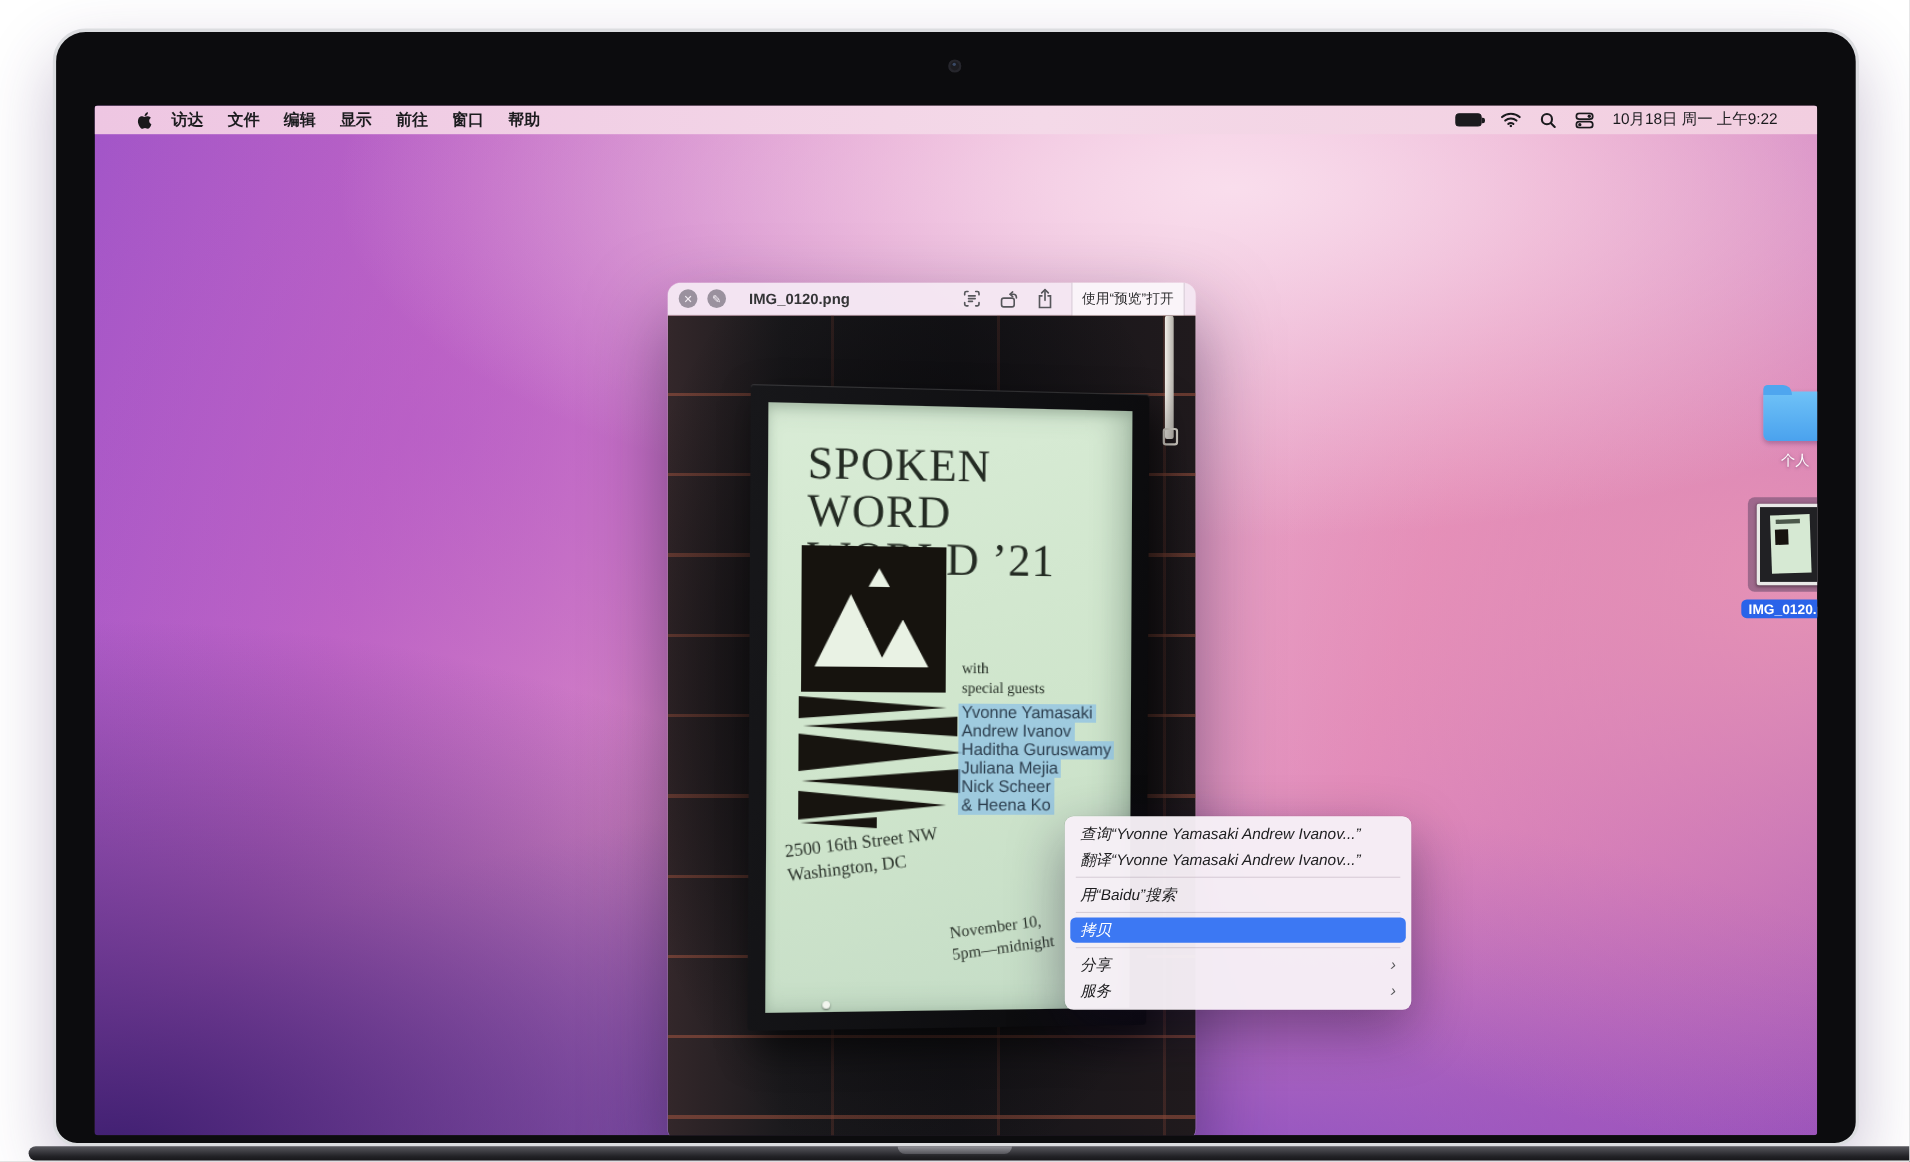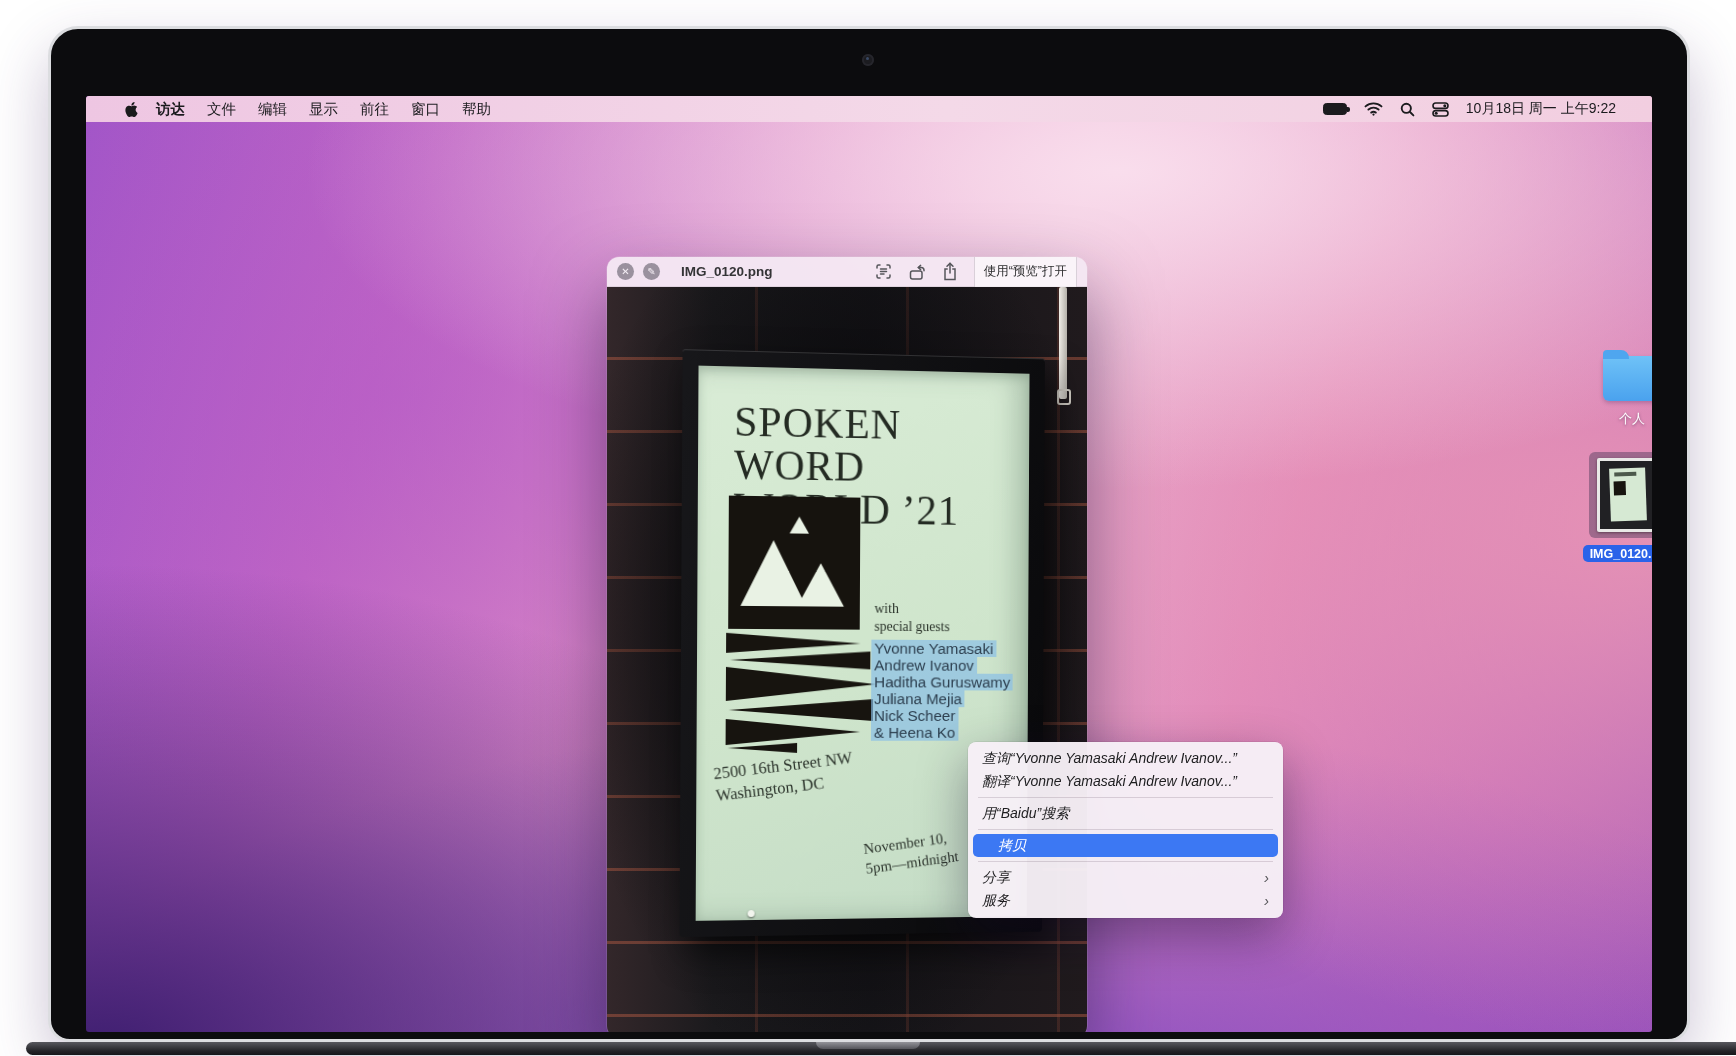--- a/index.html
+++ b/index.html
@@ -31,21 +31,21 @@
   }
 
   
   .menubar { position:absolute; left:0; top:0; width:100%; height:26px;
     background:linear-gradient(90deg,#eec6e2,#f4d9e8 55%,#f2cee0);
     display:flex; align-items:center; justify-content:space-between;
     padding:0 36px 0 38px; color:#1b1b1e; font-size:14.5px; }
   .mb-left, .mb-right { display:flex; }
   .mb-left { gap:0; }
   #mb-menus { display:flex; align-items:center; }
-  .mb-item { padding:0 11px; font-weight:400; cursor:default; }
+  .mb-item { padding:0 11px; font-weight:700; cursor:default; }
   .mb-app { font-weight:700; }
   .apple-wrap { margin-right:6px; display:flex; align-items:center; }
   .mb-right { gap:17px; font-size:14px; }
   .mb-status-icon { display:flex; align-items:center; }
   .battery-body { width:24px; height:12px; border:1.5px solid #1b1b1e; border-radius:3.5px; position:relative; background:#1b1b1e; }
   .battery-body::after { content:''; position:absolute; right:-4px; top:3px; width:2.5px; height:4.5px; background:#1b1b1e; border-radius:0 2px 2px 0; }
 
   
   .desk-item { position:absolute; width:100px; display:flex; flex-direction:column; align-items:center; }
   .d1 { left:1496px; top:144px; } .d2 { left:1496px; top:252px; } .d3 { left:1496px; top:356px; }
@@ -122,21 +122,21 @@
     font-size:15px; line-height:1.3; color:#2b332b; }
   .pin { position:absolute; left:52px; top:543px; width:7px; height:7px; border-radius:50%;
     background:#f2f5ee; box-shadow:0 1px 2px rgba(0,0,0,.5); }
 
   
   .ctx-menu { position:absolute; left:882px; top:646px; width:315px; border-radius:8px;
     background:rgba(246,240,246,.97); padding:5px 0 6px;
     box-shadow:0 18px 50px rgba(20,10,40,.4), 0 0 0 .5px rgba(0,0,0,.12);font-style:italic; }
   .ctx-item { display:flex; align-items:center; justify-content:space-between;
     padding:2px 14px; font-size:14px; line-height:19px; color:#1d1d1f; white-space:nowrap; cursor:default; }
-  .ctx-hl { margin:0 5px; padding:2px 25px; background:#3c78f3; border-radius:5px; color:#fff; }
+  .ctx-hl { margin:0 5px; padding:2px 9px; background:#3c78f3; border-radius:5px; color:#fff; }
   .ctx-sep { height:1px; background:rgba(60,40,60,.16); margin:4px 10px; }
   .ctx-chev { color:#555558; font-size:15px; line-height:14px; }
 </style>
 </head>
 <body>
 
 <div id="stage">
 
   <div class="laptop-frame"></div>
   <div class="camera"></div>

